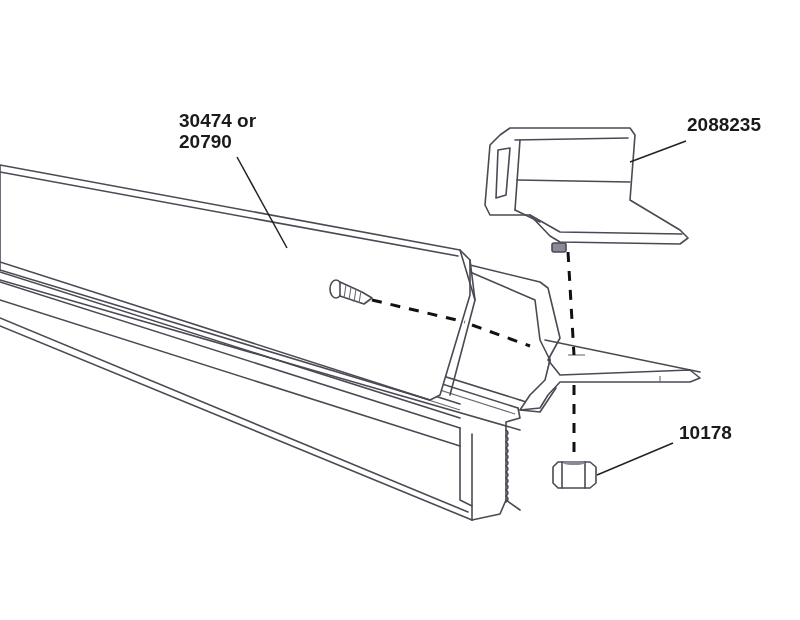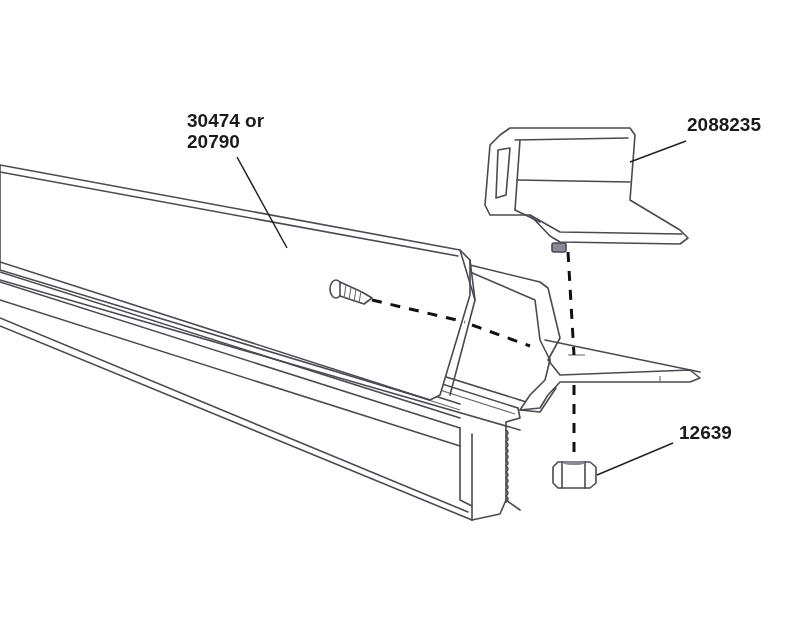--- a/index.html
+++ b/index.html
@@ -93,16 +93,16 @@
   <path class="dash" d="M372 300 L465 322"></path>
   <path class="dash" d="M472 325 L530 346"></path>
   <path class="dash" d="M568 252 L574 355"></path>
   <path class="dash" d="M574 385 L574 455"></path>
 
   <path class="leader" d="M237 157 L287 248"></path>
   <path class="leader" d="M686 141 L630 162"></path>
   <path class="leader" d="M673 443 L597 475"></path>
 </svg>
 
-<div class="callout-label" style="left:187px; top:110px;">30474 or
+<div class="callout-label" style="left:179px; top:110px;">30474 or
 20790</div>
 <div class="callout-label" style="left:687px; top:114px;">2088235</div>
-<div class="callout-label" style="left:679px; top:422px;">12639</div>
+<div class="callout-label" style="left:679px; top:422px;">10178</div>
 
 </body></html>

